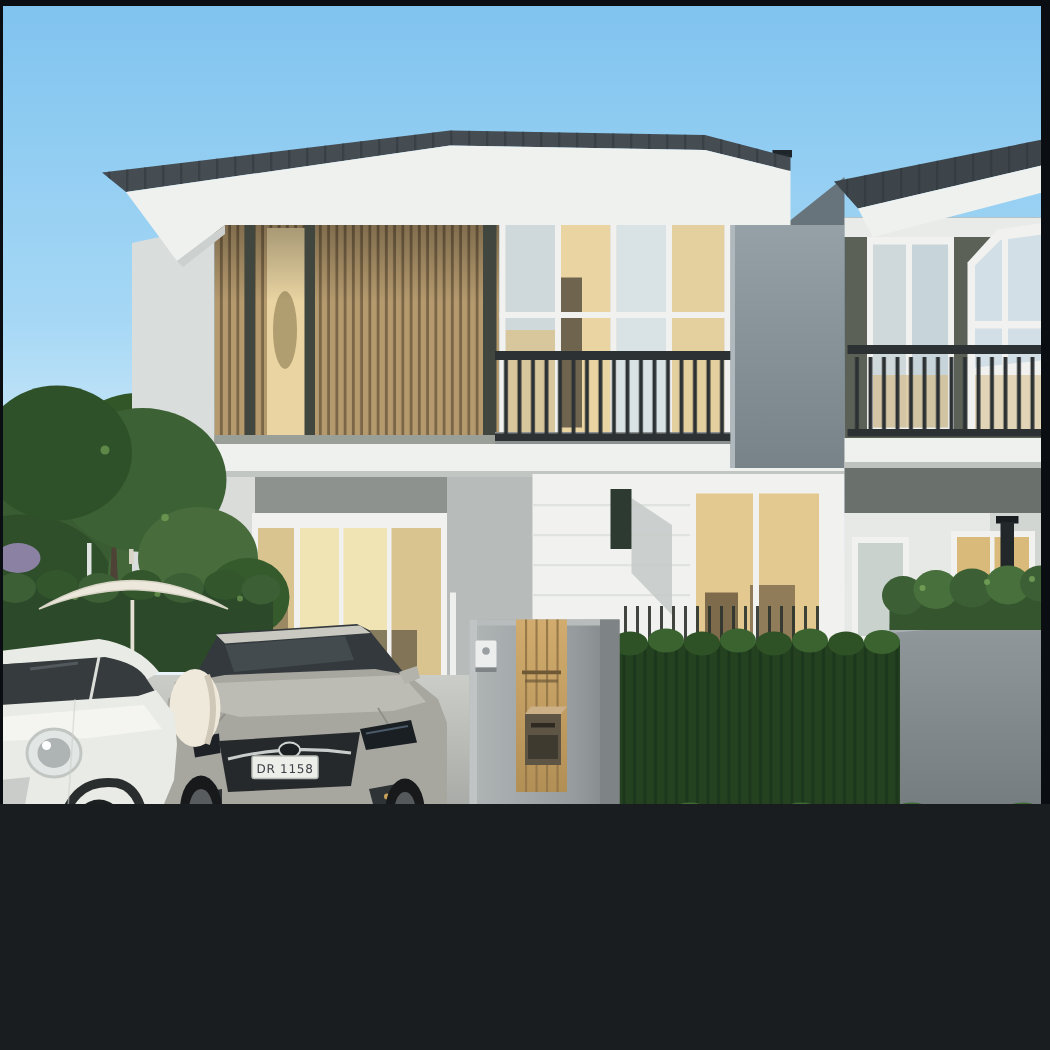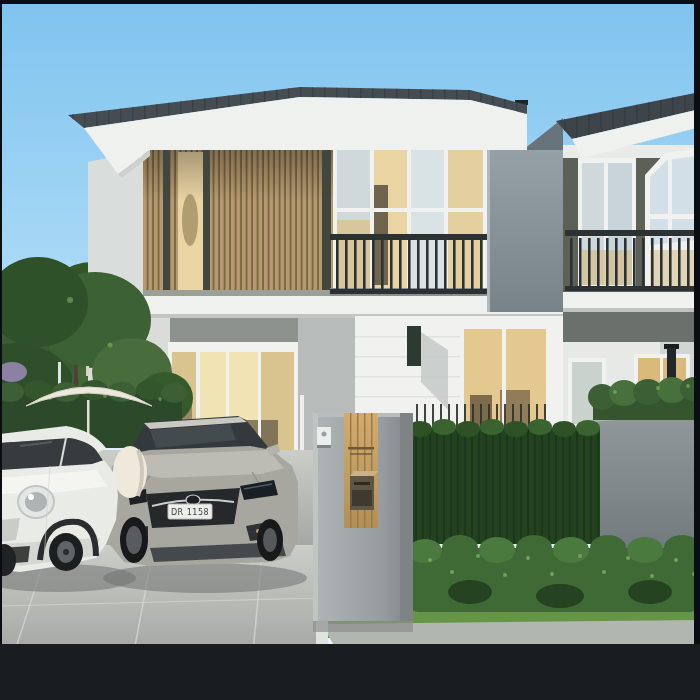--- a/index.html
+++ b/index.html
@@ -1,17 +1,17 @@
 <!DOCTYPE html>
 <html style="--sky-top: #7fc3ef; --sky-mid: #a6d8f5; --sky-low: #d6ecfa; --roof: #454d53; --roof-right: #3d454b; --fascia: #eff1ef; --wall-white: #f1f2f0; --wall-shadow: #b7bcba; --wood: #b59a6e; --wood-dark: #7b6647; --glass-cool: #cfd9dc; --glass-warm: #e9d4a2; --rail: #2c3133; --party-wall: #8b969c; --gray-wall: #7e878b; --hedge-dark: #24421f; --hedge-mid: #3c5f35; --shrub: #3f6a35; --leaf-light: #7fae5e; --grass: #659647; --pavement: #c0c3bf; --curb: #e0e4de; --road: #4a4e51; --pillar: #979da0; --panel-wood: #c4a064; --sedan: #a7a7a0; --mini: #e9ebe6; --umbrella: #ece8dc; --frame: #0a0e12;"><head>
 <meta charset="utf-8">
 <style>
   html,body{margin:0;padding:0;background:#1a1d20;}
   .viewport{
-    position:relative;width:700px;height:644px;overflow:hidden;
+    position:relative;width:700px;height:536px;overflow:hidden;
     font-family:"DejaVu Sans",sans-serif;
     background:#bef264;
   }
   .sky{
     position:absolute;inset:0;
     background:linear-gradient(180deg,var(--sky-top,#7fc3ef) 0%,var(--sky-mid,#a6d8f5) 40%,var(--sky-low,#d6ecfa) 62%,#e9f4fa 78%);
   }
   svg.scene{position:absolute;left:0;top:0;}
   
   .bar{position:absolute;background:var(--frame,#0a0e12);}

